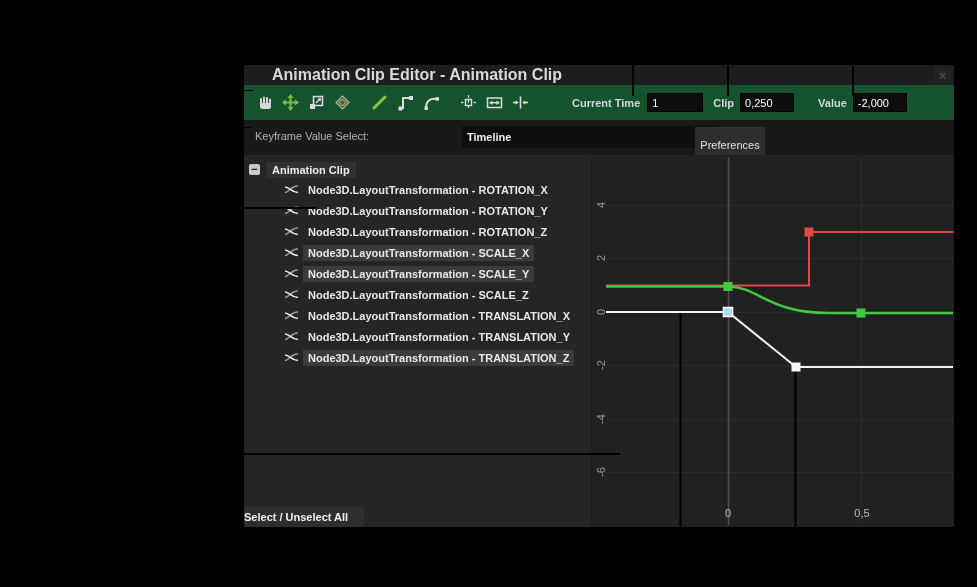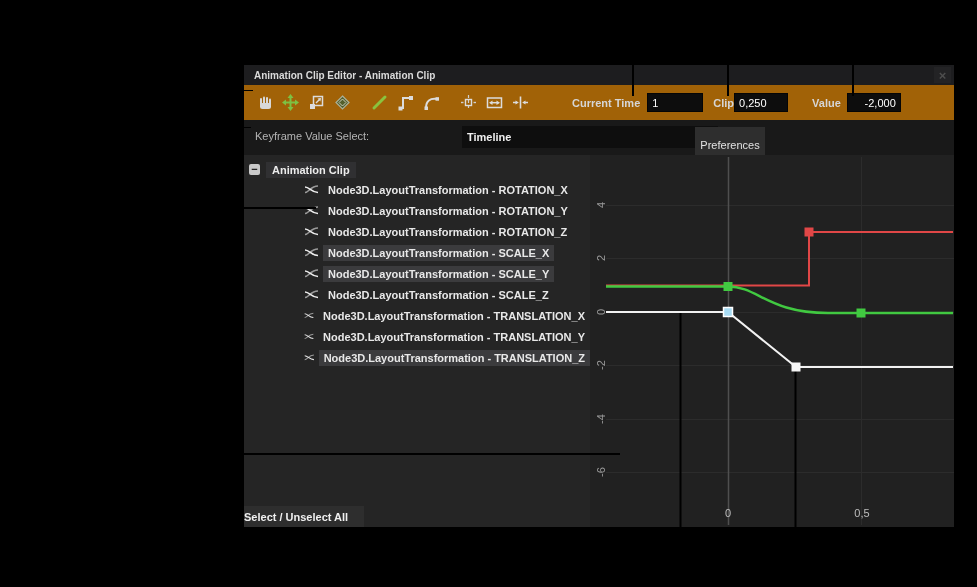--- a/index.html
+++ b/index.html
@@ -3,27 +3,27 @@
 <meta charset="utf-8">
 <style>
   * { margin:0; padding:0; box-sizing:border-box; }
   html,body { width:977px; height:587px; background:#000; overflow:hidden;
               font-family:"Liberation Sans", sans-serif; }
   .window { position:absolute; left:244px; top:65px; width:710px; height:462px;
             background:#1b1b1b; }
   
   .titlebar { position:absolute; left:0; top:0; width:710px; height:20px;
               background:#1d1d1f; display:flex; align-items:center; }
-  .titlebar .title { margin-left:10px; font-size:10px; color:#dadada; font-weight:600; }
+  .titlebar .title { margin-left:28px; font-size:16px; color:#dadada; font-weight:600; }
   .close-btn { position:absolute; right:3px; top:2px; width:17px; height:16px;
                background:#232325; color:#4e4e4e; font-size:13px; font-weight:bold;
                display:flex; align-items:center; justify-content:center; cursor:default; }
   
   .toolbar { position:absolute; left:0; top:20px; width:710px; height:35px;
-             background:#a16207; display:flex; align-items:center; }
+             background:#14532d; display:flex; align-items:center; }
   .tbicon { width:17px; height:17px; margin-left:9px; display:flex;
             align-items:center; justify-content:center; }
   .tbicon.gap { margin-left:20px; }
   .fieldlbl { font-size:11px; font-weight:600; color:#d6d6d6; white-space:nowrap; }
   .fieldbox { height:19px; background:#0d0d0d; border:1px solid #050505; color:#fff;
               font-size:11px; padding:0 4px; font-family:"Liberation Sans",sans-serif; }
   
   .optrow { position:absolute; left:0; top:55px; width:710px; height:35px; background:#191919; }
   .optlbl { position:absolute; left:11px; top:10px; font-size:11px; color:#b4b4b4; }
   .dropdown { position:absolute; left:184px; top:6px; width:256px; height:22px;
@@ -37,21 +37,21 @@
               display:flex; align-items:center; justify-content:center; }
   
   .leftpanel { position:absolute; left:0; top:90px; width:346px; height:372px;
                background:#252525; }
   .tree-header { display:flex; align-items:center; height:19px; margin-top:5px; padding-left:5px; }
   .collapse-box { width:11px; height:11px; background:#c9c9c9; border-radius:2px;
                   display:flex; align-items:center; justify-content:center; }
   .collapse-box span { color:#1b1b1b; font-size:11px; font-weight:bold; line-height:9px; margin-top:-1px; }
   .tree-header .lbl { margin-left:6px; background:#303032; color:#ececec; font-size:11px;
                       font-weight:700; padding:2px 6px; }
-  .tree-row { display:flex; align-items:center; height:21px; padding-left:60px; }
+  .tree-row { display:flex; align-items:center; height:21px; padding-left:40px; }
   .tree-row .lbl { margin-left:4px; color:#e8e8e8; font-size:11px; font-weight:600;
                    padding:2px 5px; white-space:nowrap; }
   .tree-row .lbl.sel { background:#3b3b3d; }
   .footer-btn { position:absolute; left:0; bottom:0; width:120px; height:21px;
                 background:#2e2e2e; color:#f0f0f0; font-size:11px; font-weight:600;
                 display:flex; align-items:center; }
   .graph { position:absolute; left:346px; top:90px; width:364px; height:372px;
            background:#212121; }
   .ylab { position:absolute; width:30px; height:12px; font-size:11px; color:#9a9a9a;
           text-align:center; transform:rotate(-90deg); }
@@ -147,23 +147,23 @@
         <line x1="8.5" y1="2.5" x2="8.5" y2="14.5" stroke="#dcdcdc" stroke-width="1.6"></line>
         <line x1="1" y1="8.5" x2="5" y2="8.5" stroke="#dcdcdc" stroke-width="1.5"></line>
         <polygon points="6.8,8.5 3.5,6.4 3.5,10.6" fill="#dcdcdc"></polygon>
         <line x1="12" y1="8.5" x2="16" y2="8.5" stroke="#dcdcdc" stroke-width="1.5"></line>
         <polygon points="10.2,8.5 13.5,6.4 13.5,10.6" fill="#dcdcdc"></polygon>
       </svg>
     </div>
     <div class="fieldlbl" style="margin-left:43px">Current Time</div>
     <input class="fieldbox" style="width: 56px; margin-left: 7px;" value="1">
     <div class="fieldlbl" style="margin-left:10px">Clip</div>
-    <input class="fieldbox" style="width: 54px; " value="0,250">
+    <input class="fieldbox" style="width: 54px; margin-left: 6px;" value="0,250">
     <div class="fieldlbl" style="margin-left:24px">Value</div>
-    <input class="fieldbox" style="width: 54px; margin-left: 6px; text-align: right;" value="-2,000">
+    <input class="fieldbox" style="width: 54px; margin-left: 6px;" value="-2,000">
   </div>
 
   <div class="optrow">
     <div class="optlbl">Keyframe Value Select:</div>
     <div class="dropdown">
       <span class="val">Timeline</span>
       <span class="dd-arrow"></span>
     </div>
     <div class="pref-btn">Preferences</div>
   </div>

